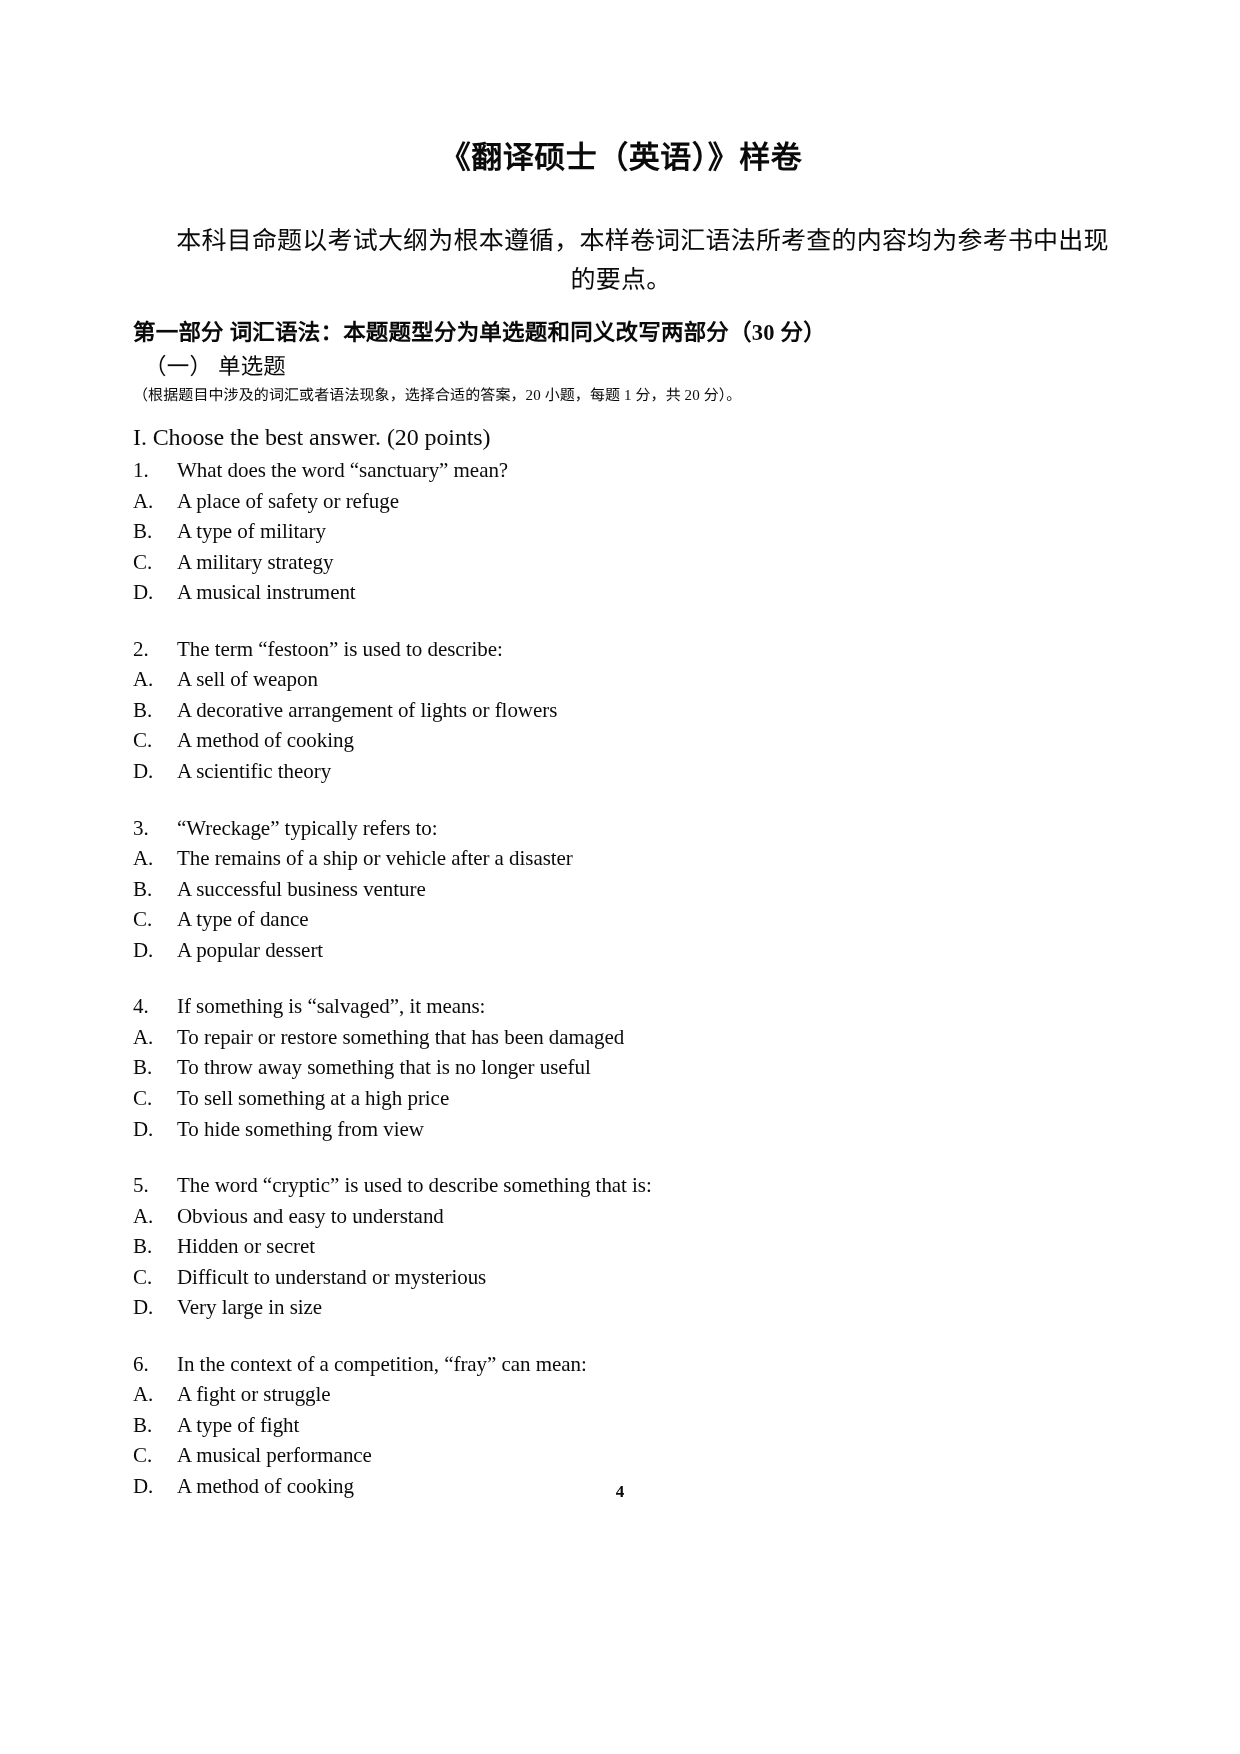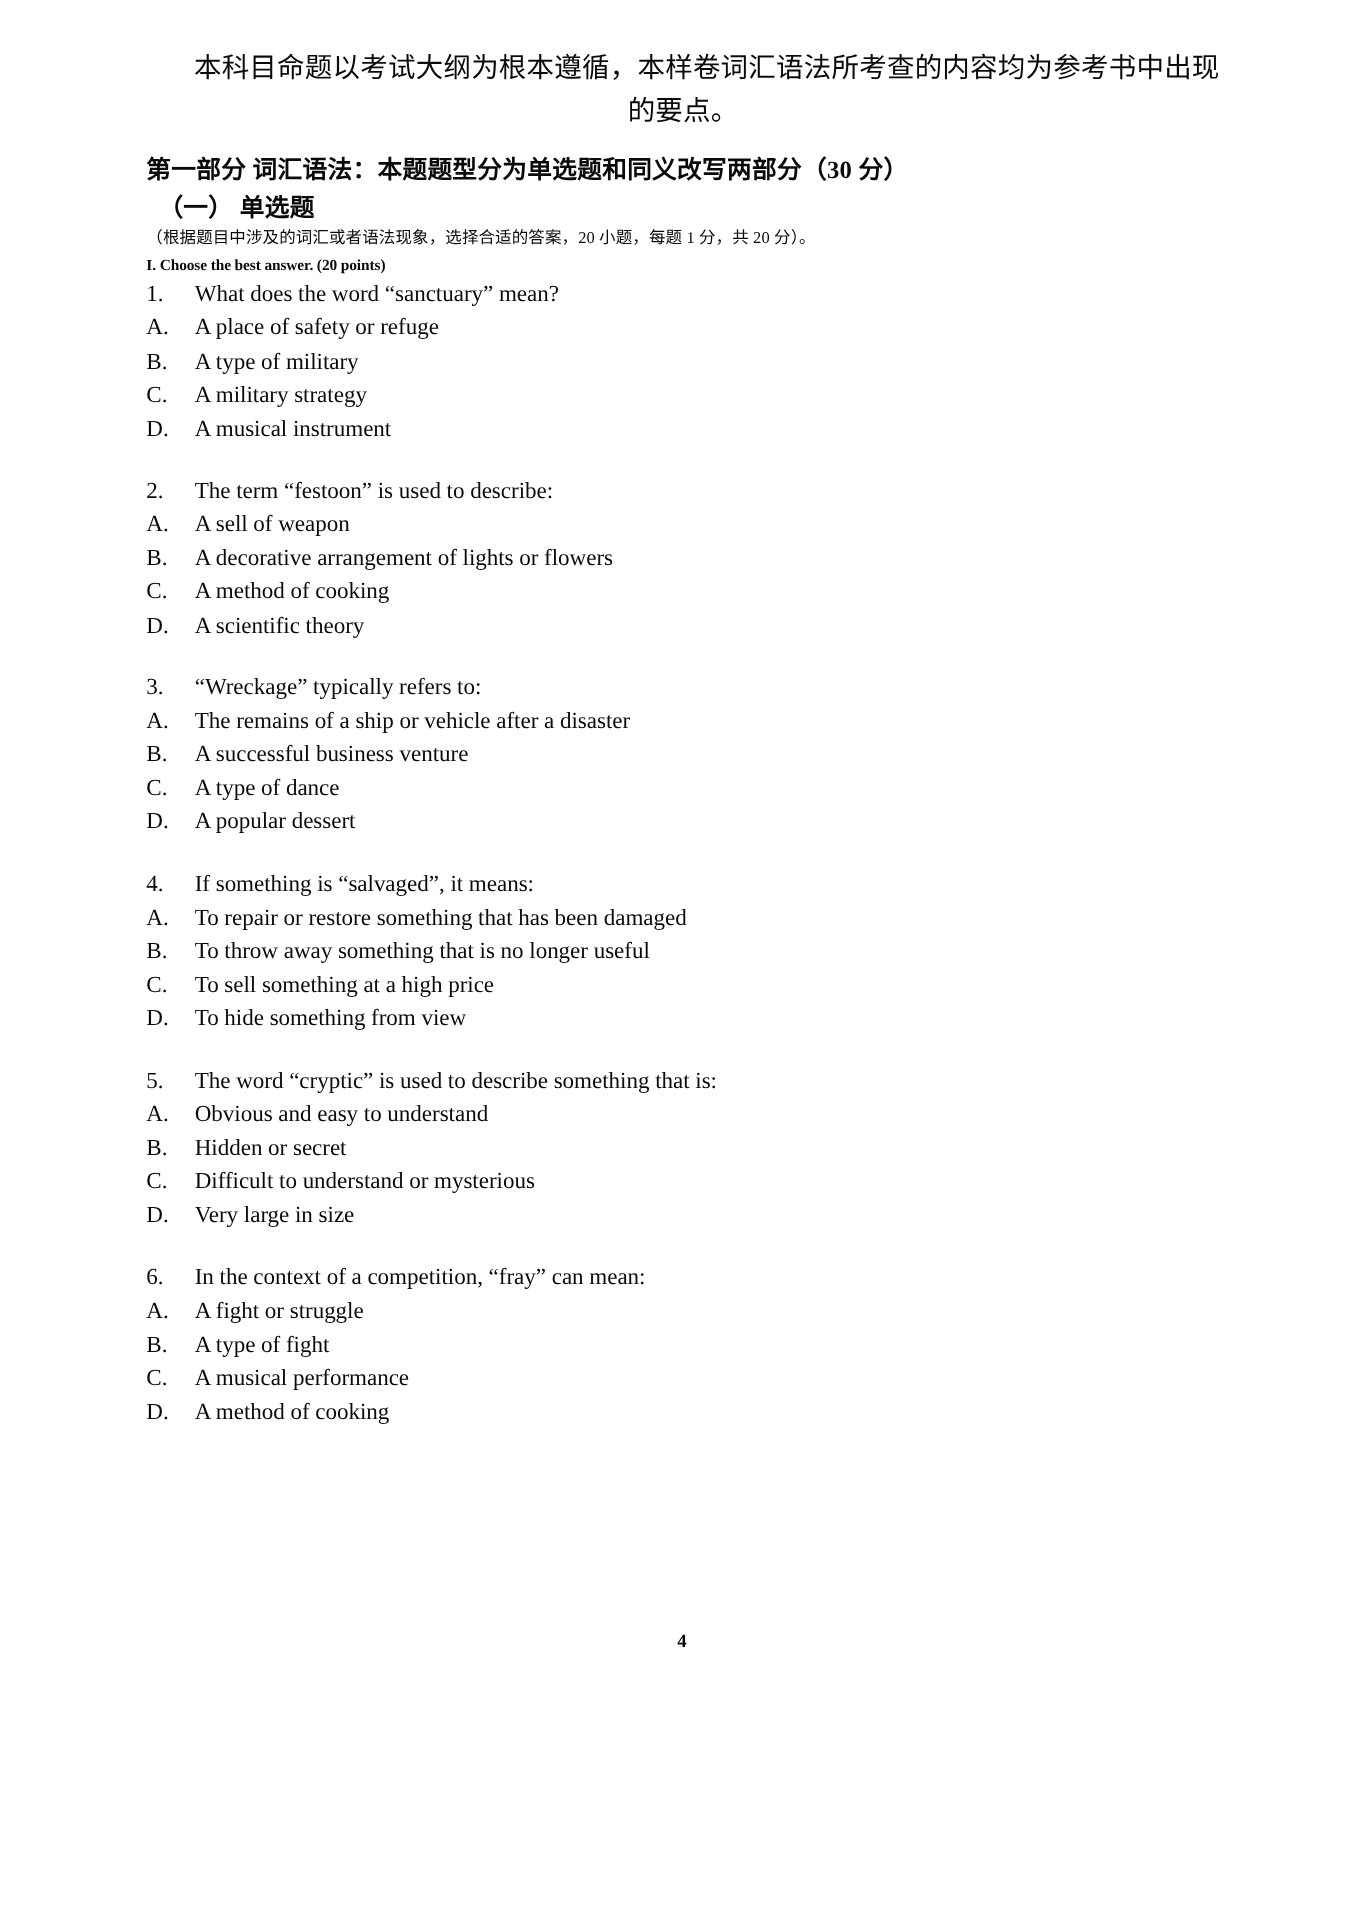--- a/index.html
+++ b/index.html
@@ -54,40 +54,40 @@
   
   .section-heading {
     margin-top: 16px;
     font-size: 22.5px;
     font-weight: bold;
     line-height: 1.52;
     letter-spacing: 0.2px;
   }
   .subsection-heading {
     font-size: 22.5px;
-    font-weight: bold;
+    font-weight: normal;
     line-height: 1.52;
     text-indent: 11px;
     letter-spacing: 0.2px;
   }
 
   
   .instruction {
     font-size: 15px;
     line-height: 1.53;
     letter-spacing: 0.1px;
     text-align: justify;
   }
 
   
   .en-heading {
-    font-size: 14px;
-    font-weight: bold;
+    font-size: 24px;
+    font-weight: normal;
     line-height: 1.5;
-    margin-top: 2px;
+    margin-top: 12px;
     letter-spacing: -0.1px;
   }
 
   
   .qblock {
     margin-top: 0;
   }
   .qblock + .qblock {
     margin-top: 26px;
   }
@@ -120,20 +120,21 @@
     font-weight: bold;
     font-family: "Liberation Serif", "DejaVu Serif", serif;
   }
 </style>
 </head>
 <body>
 
 <div class="page">
   <div class="content">
 
+    <div class="doc-title">《翻译硕士（英语）》样卷</div>
 
     <div class="intro">本科目命题以考试大纲为根本遵循，本样卷词汇语法所考查的内容均为参考书中出现的要点。</div>
 
     <div class="section-heading">第一部分 词汇语法：本题题型分为单选题和同义改写两部分（30 分）</div>
 
     <div class="subsection-heading">（一） 单选题</div>
 
     <div class="instruction">（根据题目中涉及的词汇或者语法现象，选择合适的答案，20 小题，每题 1 分，共 20 分）。</div>
 
     <div class="en-heading">I. Choose the best answer. (20 points)</div>

